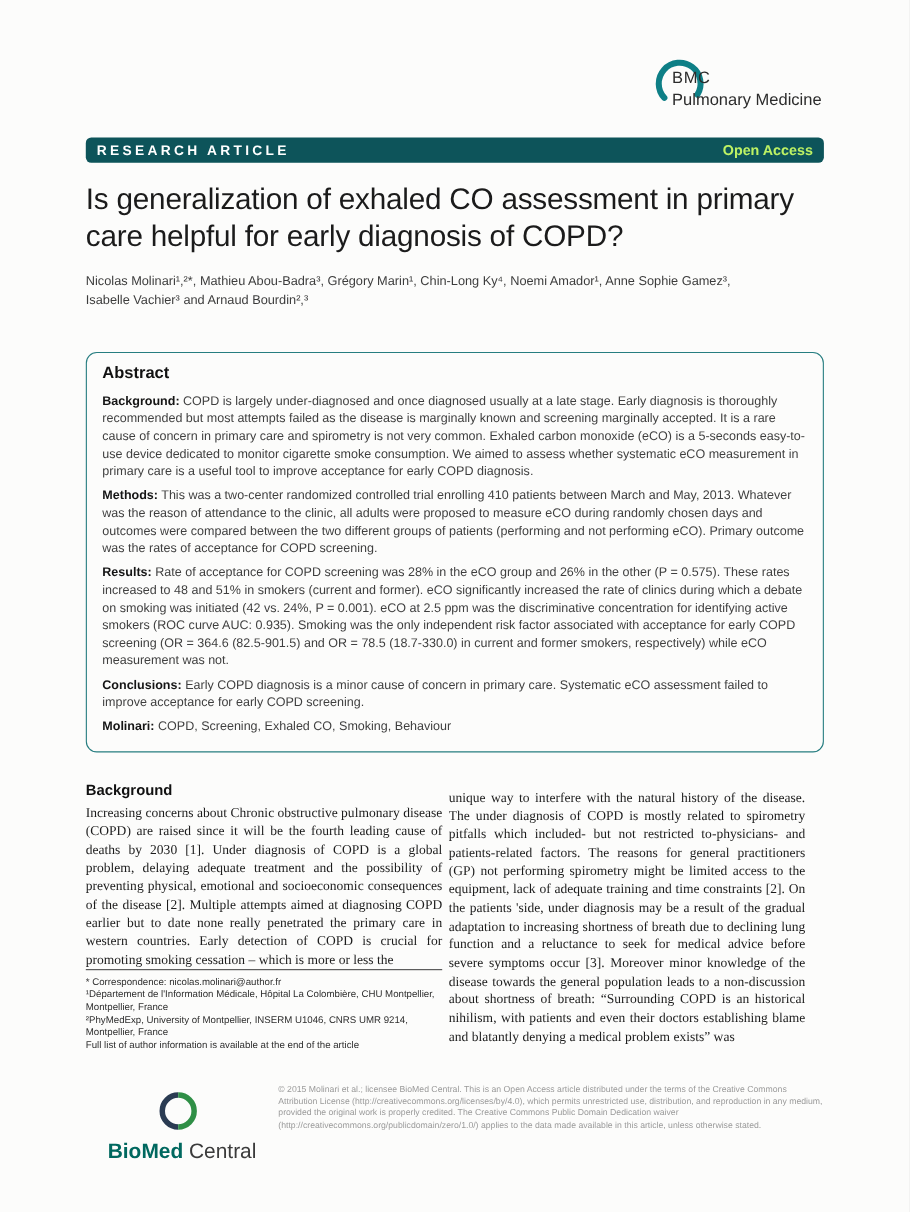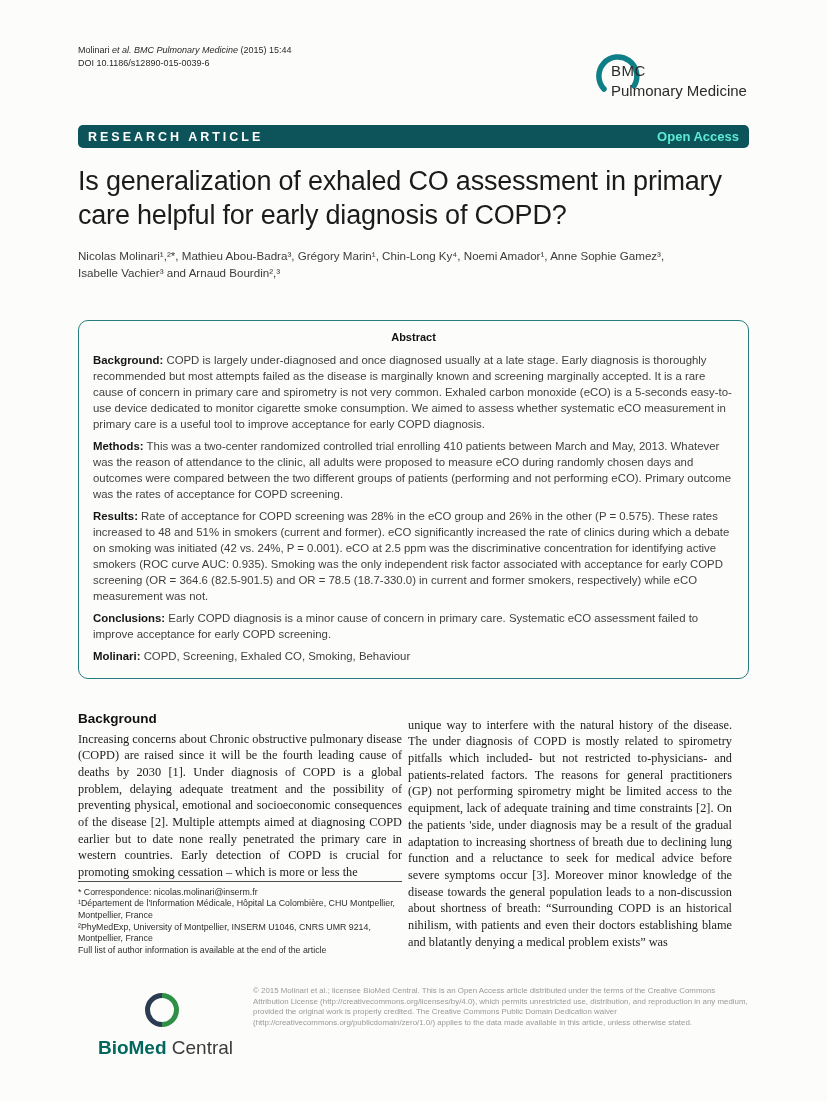--- a/index.html
+++ b/index.html
@@ -21,40 +21,40 @@
   .logo-acronym { position:absolute; left:18px; top:16px; font-size:15px; color:#2b2b2b; letter-spacing:0.5px; }
   .logo-name { position:absolute; left:18px; top:36px; font-size:15px; color:#2b2b2b; white-space:nowrap; }
   
   .banner {
     position:absolute; left:78px; top:125px; width:671px; height:23px;
     background:#0d545a; border-radius:5px;
     display:flex; align-items:center; justify-content:space-between;
     padding:0 10px;
   }
   .banner .type { color:#fff; font-weight:bold; font-size:12.5px; letter-spacing:3px; }
-  .banner .access { color:#5eead4; font-weight:bold; font-size:13px; }
+  .banner .access { color:#bef264; font-weight:bold; font-size:13px; }
   
   .title {
     position:absolute; left:78px; top:164px; width:671px;
     font-size:27px; font-weight:400; line-height:34px; color:#1b1b1b;
     letter-spacing:-0.2px;
   }
   .authors {
     position:absolute; left:78px; top:247px; width:671px;
     font-size:11.6px; color:#3c3c3c; line-height:17px;
   }
   .authors span { display:block; }
   
   .abstract {
     position:absolute; left:78px; top:320px; width:671px; min-height:352px;
     border:1.5px solid #267d80; border-radius:10px;
     padding:10px 14px 8px 14px;
     background:#fcfcfb;
   }
-  .abstract h2 { font-size:11px; font-weight:bold; color:#111; margin-bottom:9px;text-align:center; }
+  .abstract h2 { font-size:15px; font-weight:bold; color:#111; margin-bottom:9px; }
   .abstract p { font-size:11.4px; line-height:16px; color:#3f3f3f; margin-bottom:6px; }
   .abstract p b { color:#151515; }
   
   .columns {
     position:absolute; left:78px; top:692px; width:671px; height:283px;
     display:flex; gap:6px;align-items:center;
   }
   .col { width:324px; display:flex; flex-direction:column; }
   .col h3 { font-size:13.5px; font-weight:bold; color:#111; margin-bottom:5px; }
   .serif {
@@ -72,24 +72,20 @@
   .bm-word { font-size:19px; line-height:38px; white-space:nowrap; }
   .bm-word .biomed { color:#00685f; font-weight:bold; }
   .bm-word .central { color:#3b3b3b; }
   .copyright { flex:1; font-size:7.9px; line-height:10.6px; color:#9a9a9a; padding-top:2px; }
 </style>
 </head>
 <body>
 
 <div class="page">
 
-  <div class="cite">
-    <div><span>Molinari </span><span class="it">et al. BMC Pulmonary Medicine</span><span>  (2015) 15:44</span></div>
-    <div>DOI 10.1186/s12890-015-0039-6</div>
-  </div>
 
   <div class="journal-logo">
     <svg width="52" height="54" viewBox="0 0 52 54">
       <path d="M 11 41 A 19 19 0 1 1 41 38" fill="none" stroke="#0e7f86" stroke-width="5.5" stroke-linecap="round"></path>
     </svg>
     <div class="logo-acronym">BMC</div>
     <div class="logo-name">Pulmonary Medicine</div>
   </div>
 
   <div class="banner">
@@ -111,21 +107,21 @@
     <p><b>Conclusions:</b><span> Early COPD diagnosis is a minor cause of concern in primary care. Systematic eCO assessment failed to improve acceptance for early COPD screening.</span></p>
     <p><b>Molinari:</b><span> COPD, Screening, Exhaled CO, Smoking, Behaviour</span></p>
   </div>
 
   <div class="columns">
     <div class="col">
       <h3>Background</h3>
       <p class="serif">Increasing concerns about Chronic obstructive pulmonary disease (COPD) are raised since it will be the fourth leading cause of deaths by 2030 [1]. Under diagnosis of COPD is a global problem, delaying adequate treatment and the possibility of preventing physical, emotional and socioeconomic consequences of the disease [2]. Multiple attempts aimed at diagnosing COPD earlier but to date none really penetrated the primary care in western countries. Early detection of COPD is crucial for promoting smoking cessation – which is more or less the</p>
       <div class="footnotes">
         <hr class="rule">
-        <p>* Correspondence: nicolas.molinari@inserm.fr</p>
+        <p>* Correspondence: nicolas.molinari@author.fr</p>
         <p>¹Département de l'Information Médicale, Hôpital La Colombière, CHU Montpellier, Montpellier, France</p>
         <p>²PhyMedExp, University of Montpellier, INSERM U1046, CNRS UMR 9214, Montpellier, France</p>
         <p>Full list of author information is available at the end of the article</p>
       </div>
     </div>
     <div class="col">
       <p class="serif">unique way to interfere with the natural history of the disease. The under diagnosis of COPD is mostly related to spirometry pitfalls which included- but not restricted to-physicians- and patients-related factors. The reasons for general practitioners (GP) not performing spirometry might be limited access to the equipment, lack of adequate training and time constraints [2]. On the patients 'side, under diagnosis may be a result of the gradual adaptation to increasing shortness of breath due to declining lung function and a reluctance to seek for medical advice before severe symptoms occur [3]. Moreover minor knowledge of the disease towards the general population leads to a non-discussion about shortness of breath: “Surrounding COPD is an historical nihilism, with patients and even their doctors establishing blame and blatantly denying a medical problem exists” was</p>
     </div>
   </div>
 

